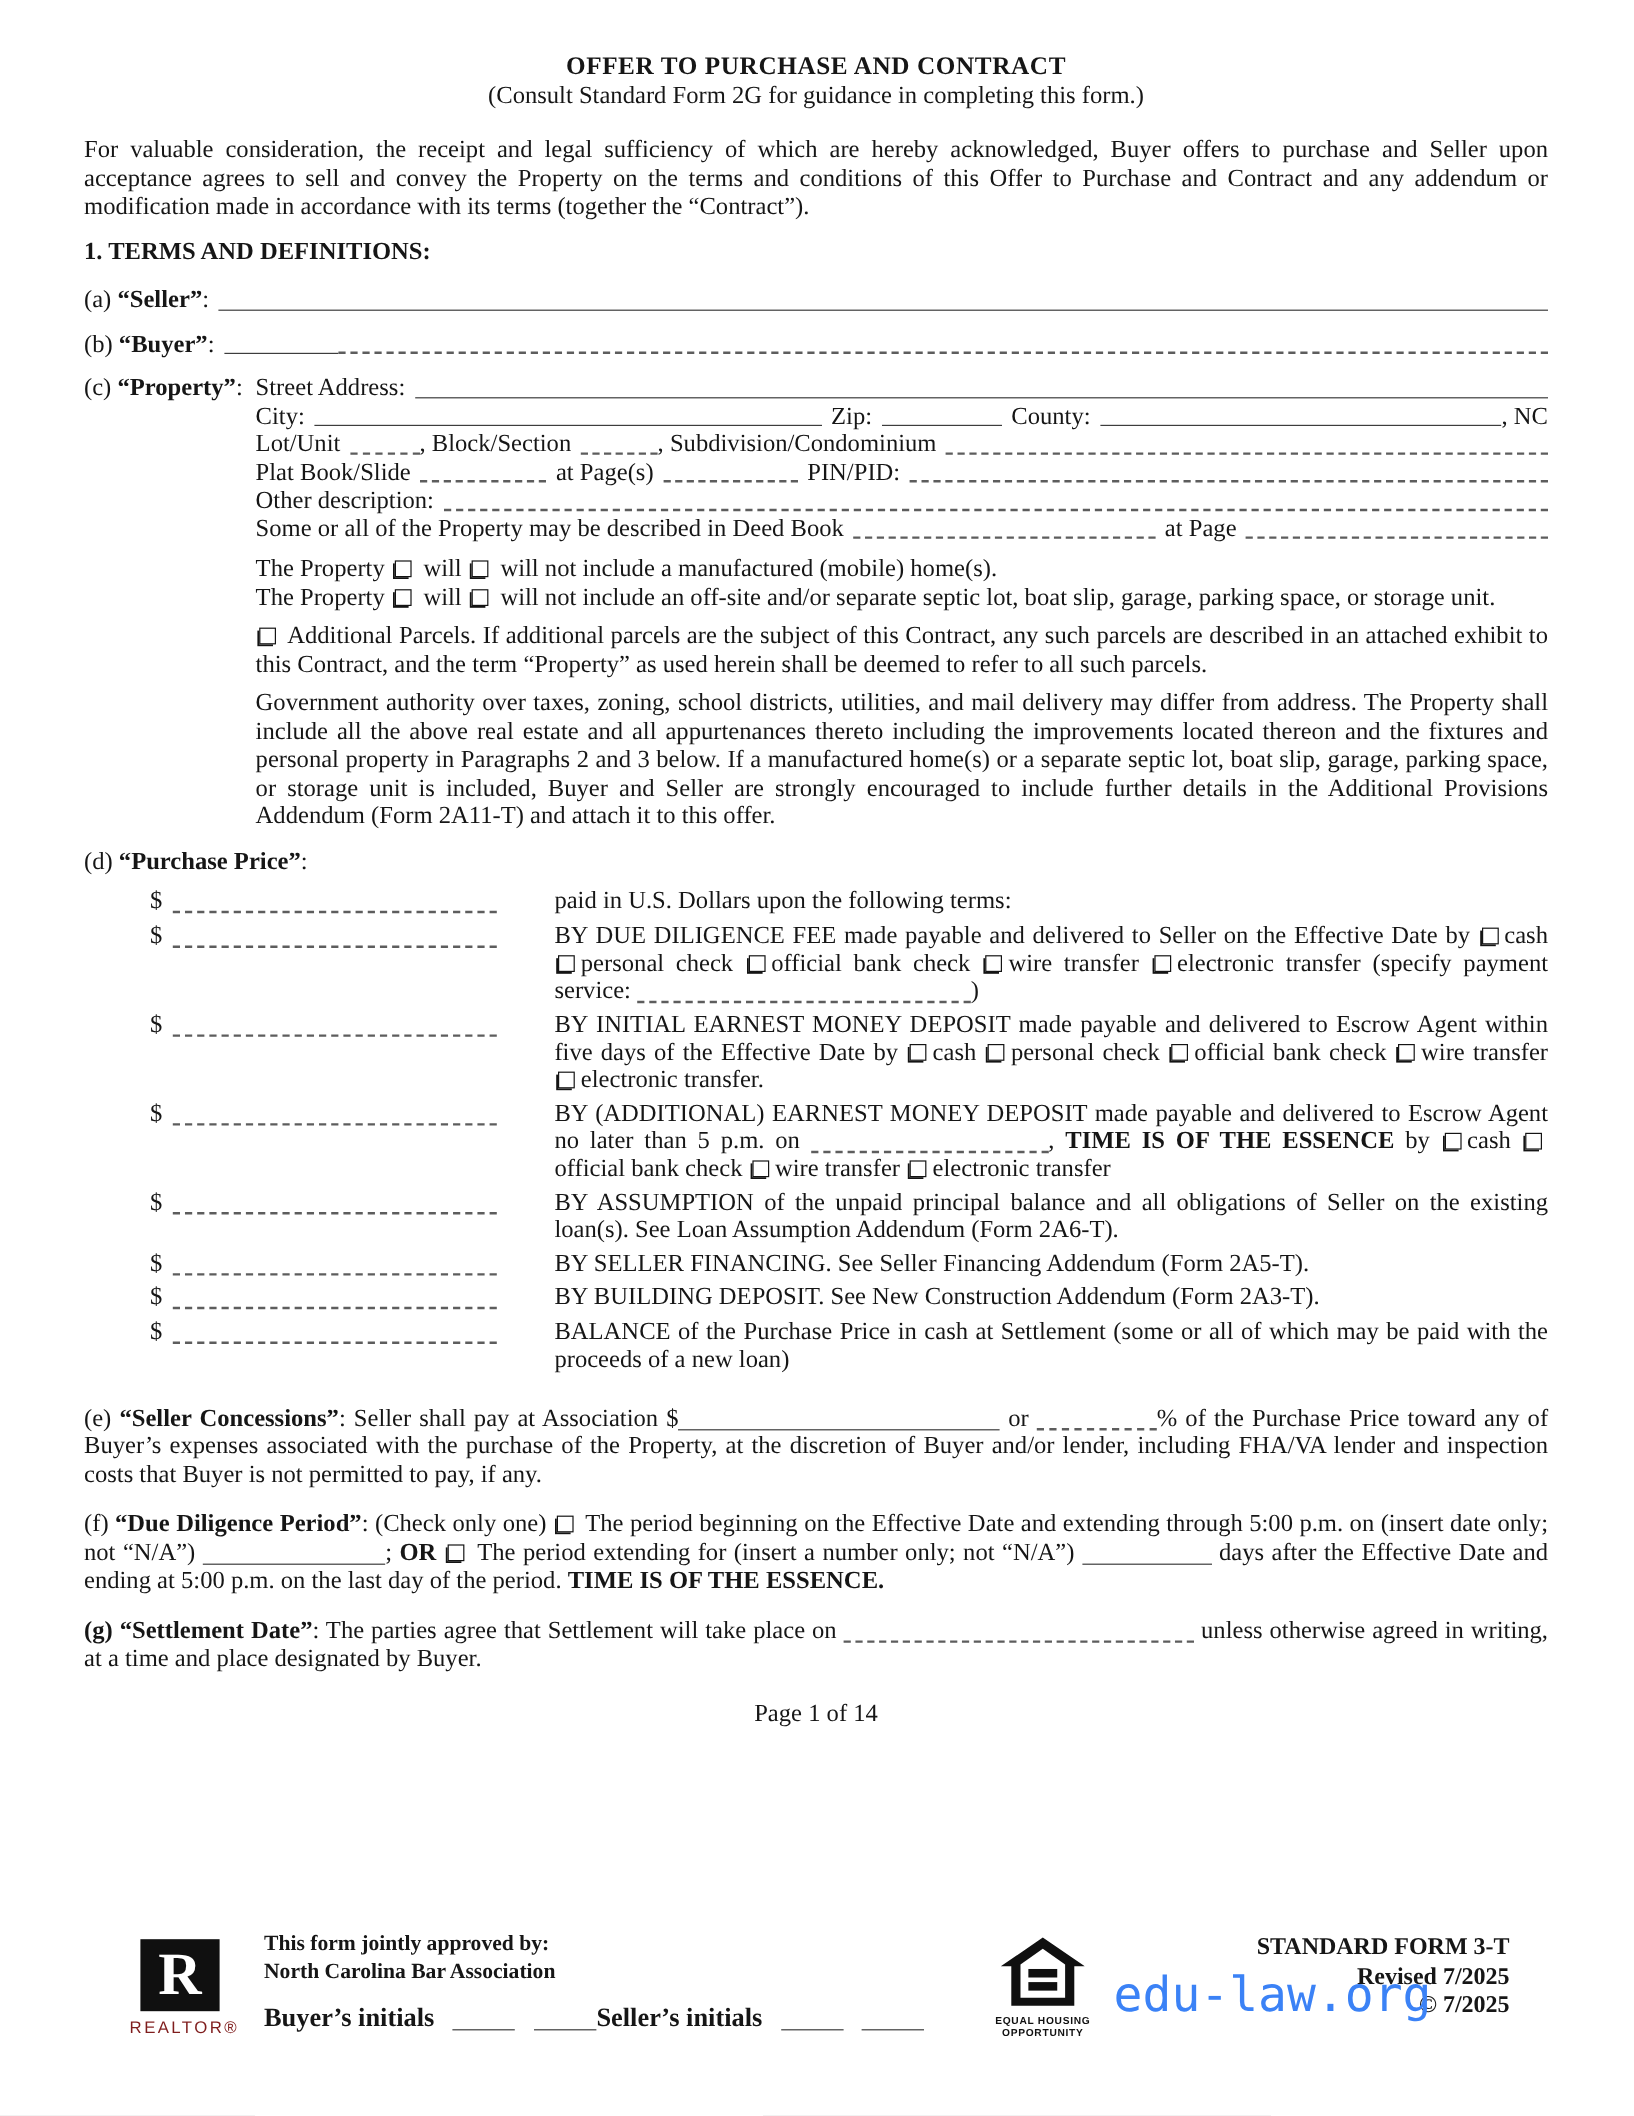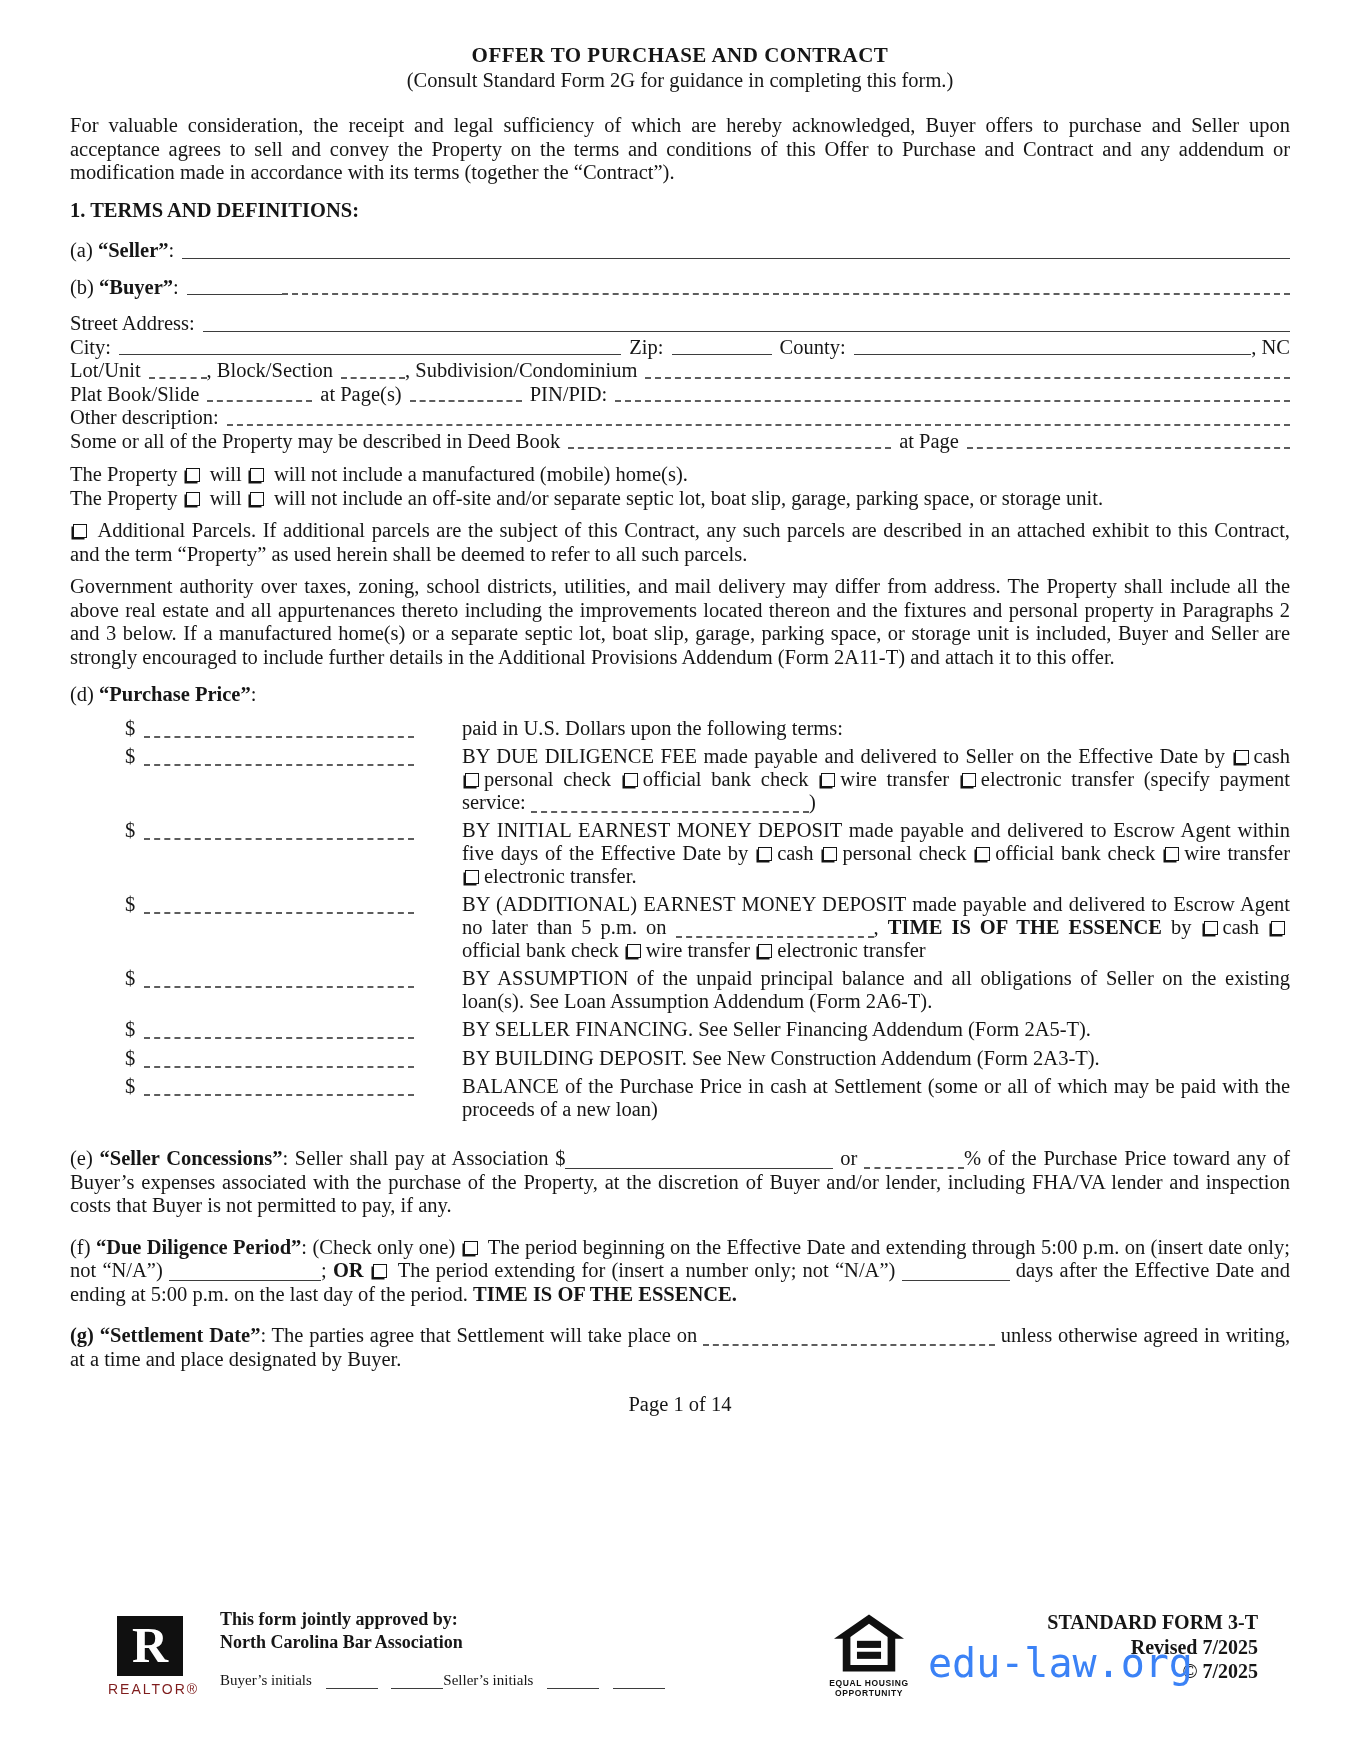--- a/index.html
+++ b/index.html
@@ -41,21 +41,21 @@
   .pdesc{flex:1 1 auto;min-width:0;text-align:justify;line-height:23px;}
   .pagenum{text-align:center;margin-top:22px;}
   
   .footer{position:absolute;left:70px;top:1608px;width:1220px;height:140px;}
   .realtor{position:absolute;left:38px;top:8px;width:84px;text-align:center;}
   .rbox{width:66px;height:60px;background:#101010;color:#ffffff;margin:0 auto;
         font-family:"Liberation Serif",serif;font-weight:bold;font-size:50px;line-height:58px;text-align:center;}
   .rlabel{margin-top:2px;font-family:"Liberation Sans",sans-serif;font-size:14px;letter-spacing:2px;color:#7f1d1d;white-space:nowrap;}
   .approved{position:absolute;left:150px;top:0;width:600px;}
   .ap{font-weight:bold;font-size:18px;line-height:23px;}
-  .initials{margin-top:15px;font-size:15px;}
+  .initials{margin-top:15px;font-size:22px;font-weight:bold;}
   .bk.w52{width:52px;}
   .isp{margin-left:10px;}
   .eho{position:absolute;left:756px;top:6px;width:86px;text-align:center;}
   .eho-txt{font-family:"Liberation Sans",sans-serif;font-weight:bold;font-size:8.5px;line-height:10px;letter-spacing:.6px;color:#101010;white-space:nowrap;}
   .forminfo{position:absolute;right:32px;top:2px;text-align:right;font-weight:bold;font-size:20px;line-height:24.5px;}
   .watermark{position:absolute;left:928px;top:1652px;font-family:"DejaVu Sans Mono",monospace;
              font-size:40px;color:#3b82f6;white-space:nowrap;z-index:5;}
 </style>
 </head>
 <body>
@@ -75,20 +75,21 @@
       <span class="fill fs"></span>
     </div>
 
     <div class="bline mt13">
       <span class="lbl g"><span>(b)</span> <b>“Buyer”</b><span>:</span></span>
       <span class="fill fs" style="flex:0 0 95px;"></span>
       <span class="fill fd"></span>
     </div>
 
     <div class="term-row mt13">
+      <div class="term-label"><span>(c)</span> <b>“Property”</b><span>:</span></div>
       <div class="term-body">
 
         <div class="bline">
           <span class="lbl g">Street Address:</span>
           <span class="fill fs"></span>
         </div>
 
         <div class="bline">
           <span class="lbl g">City:</span>
           <span class="fill fs mr" style="flex:2.4 1 0;"></span>

